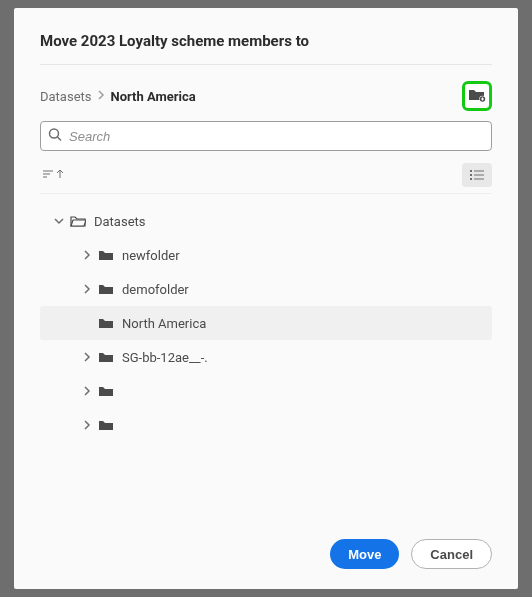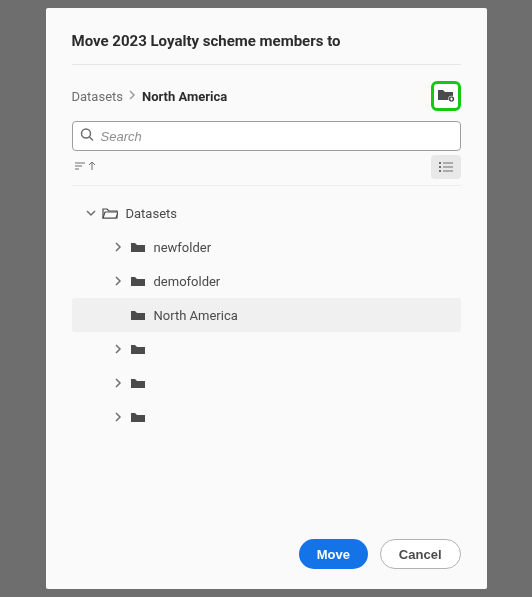--- a/index.html
+++ b/index.html
@@ -11,21 +11,21 @@
       font-family: -apple-system, BlinkMacSystemFont, "Segoe UI", Roboto, sans-serif;
       background: #6e6e6e;
       width: 532px;
       height: 597px;
       display: flex;
       align-items: center;
       justify-content: center;
     }
     .dialog {
       background: #fafafa;
-      width: 441px;
+      width: 504px;
       height: 581px;
       border-radius: 2px;
       padding: 24px 26px 20px 26px;
       display: flex;
       flex-direction: column;
     }
     .dialog-title {
       font-size: 15px;
       font-weight: 700;
       color: #2c2c2c;
@@ -61,20 +61,21 @@
       border-radius: 6px;
       background: #fff;
       display: flex;
       align-items: center;
       justify-content: center;
       cursor: pointer;
       color: #4b4b4b;
     }
     .search-wrap {
       position: relative;
+      margin-bottom: 8px;
     }
     .search-icon {
       position: absolute;
       left: 8px;
       top: 50%;
       transform: translateY(-50%);
       color: #6e6e6e;
     }
     .search-input {
       width: 100%;
@@ -303,20 +304,21 @@
           <span class="chev">
             <svg width="7" height="10" viewBox="0 0 7 10">
               <path d="M1 1 L5 5 L1 9" stroke="#6e6e6e" stroke-width="1.5" fill="none"></path>
             </svg>
           </span>
           <span class="folder-icon">
             <svg width="16" height="12" viewBox="0 0 16 12">
               <path d="M1 2 L5 2 L7 4 L15 4 L15 11 L1 11 Z" fill="#4b4b4b"></path>
             </svg>
           </span>
+          <span>SG-bb-12ae__-.</span>
         </div>
         <div class="tree-row indent-1">
           <span class="chev">
             <svg width="7" height="10" viewBox="0 0 7 10">
               <path d="M1 1 L5 5 L1 9" stroke="#6e6e6e" stroke-width="1.5" fill="none"></path>
             </svg>
           </span>
           <span class="folder-icon">
             <svg width="16" height="12" viewBox="0 0 16 12">
               <path d="M1 2 L5 2 L7 4 L15 4 L15 11 L1 11 Z" fill="#4b4b4b"></path>

